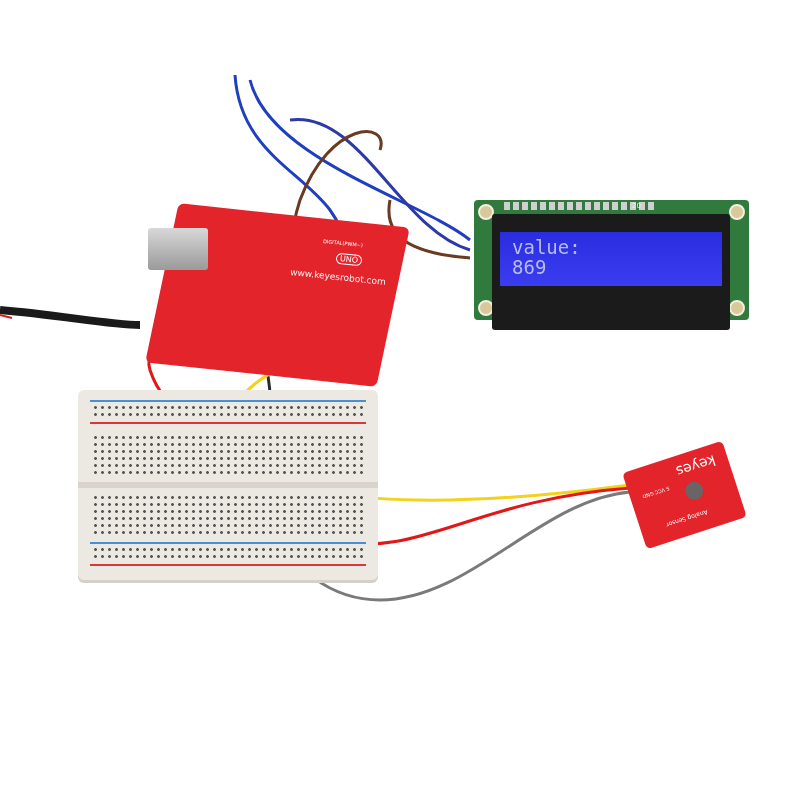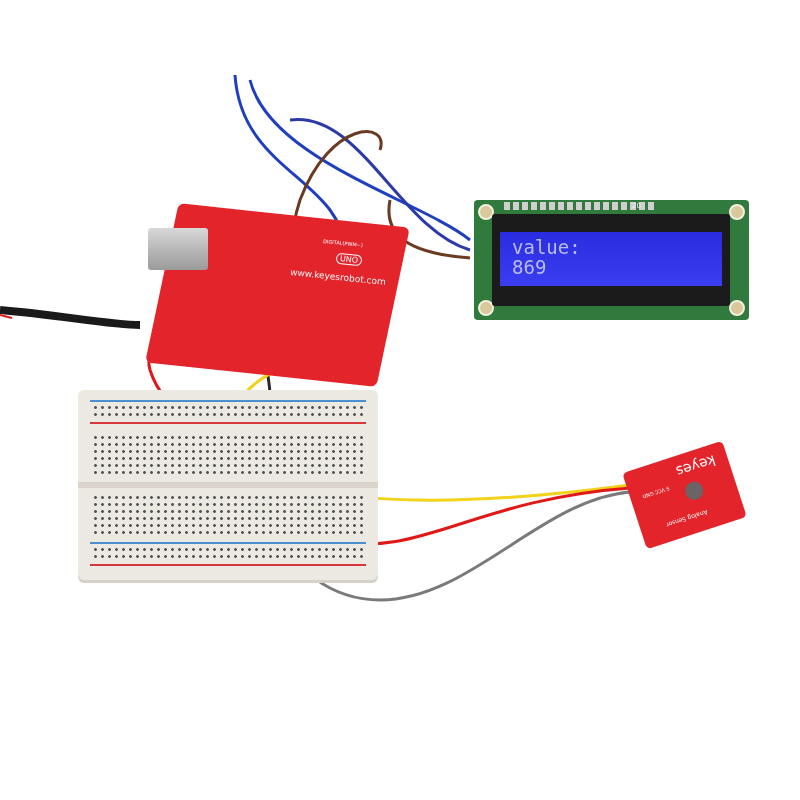--- a/index.html
+++ b/index.html
@@ -1,19 +1,19 @@
 <!DOCTYPE html>
 <html><head>
 <meta charset="utf-8">
 <style>
   html,body{margin:0;padding:0;background:#ffffff;}
   body{width:800px;height:800px;position:relative;overflow:hidden;font-family:"DejaVu Sans",sans-serif;}
   .scene{position:absolute;left:0;top:0;width:800px;height:800px;}
   .lcd{position:absolute;left:474px;top:200px;width:275px;height:120px;background:#2f7a3c;border-radius:4px;}
-  .lcd-bezel{position:absolute;left:18px;top:14px;width:238px;height:92px;background:#1b1b1b;border-radius:3px;}
+  .lcd-bezel{position:absolute;left:18px;top:14px;width:238px;height:116px;background:#1b1b1b;border-radius:3px;}
   .lcd-screen{position:absolute;left:8px;top:18px;width:222px;height:54px;background:linear-gradient(#2a2ce0,#3b3df0);}
   .lcd-text{position:absolute;left:12px;font-family:"DejaVu Sans Mono",monospace;font-size:19px;color:#b8bde8;line-height:19px;}
   .lcd-l1{top:6px;}
   .lcd-l2{top:26px;}
   .hole{position:absolute;width:12px;height:12px;border-radius:50%;background:#d9c99a;border:2px solid #f2eee0;}
   .pins{position:absolute;left:30px;top:2px;width:150px;height:8px;background:repeating-linear-gradient(90deg,#cfcfcf 0 6px,#2f7a3c 6px 9px);}
   .pins-label{position:absolute;left:158px;top:2px;font-size:7px;color:#eee;}
   .uno{position:absolute;left:160px;top:215px;width:235px;height:160px;background:#e3242b;border-radius:6px;transform:skewX(-6deg) rotate(6deg);}
   .usb{position:absolute;left:148px;top:228px;width:60px;height:42px;background:linear-gradient(#d8d8d8,#9a9a9a);border-radius:3px;}
   .uno-url{position:absolute;left:290px;top:272px;font-size:9px;color:#f5f5f5;transform:rotate(6deg);}

